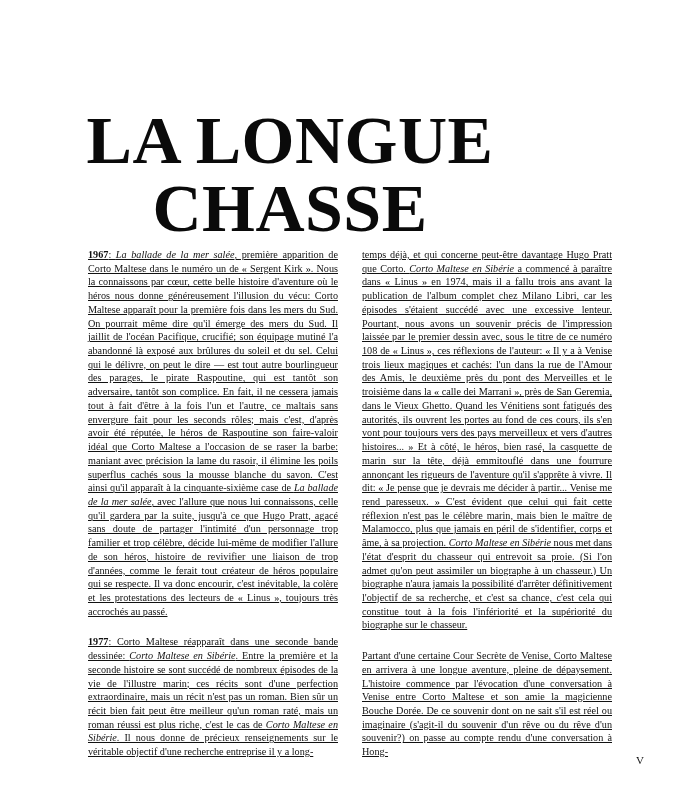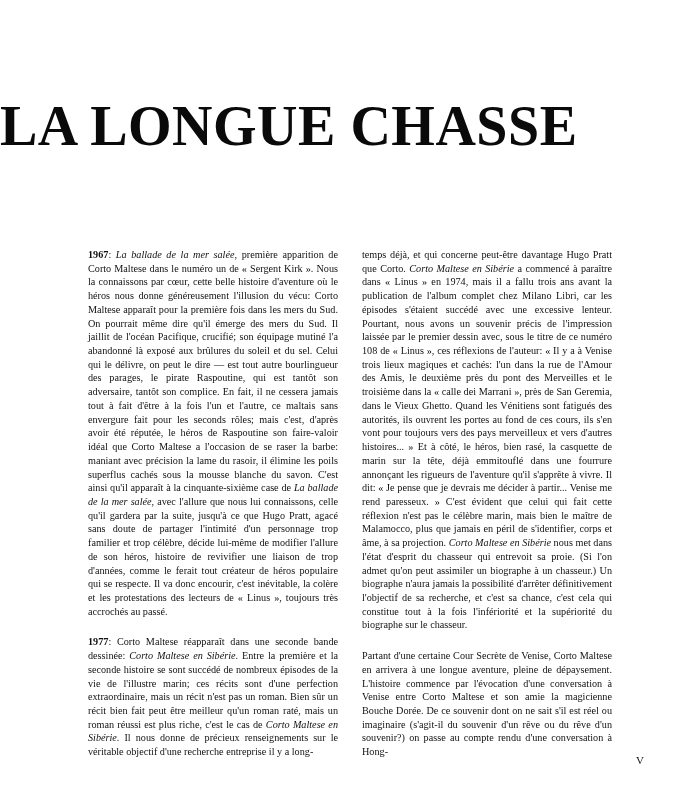--- a/index.html
+++ b/index.html
@@ -14,24 +14,24 @@
     background: #ffffff;
     font-family: "Liberation Serif", serif;
     color: #111111;
     overflow: hidden;
   }
   .title {
     position: absolute;
     top: 60px;
     left: 0;
     width: 580px;
-    text-align: left;
+    text-align: center;
     font-family: "Liberation Serif", serif;
     font-weight: bold;
-    font-size: 56px;
+    font-size: 68px;
     letter-spacing: 0.5px;
     color: #0a0a0a;
     line-height: 1.0;
   }
   .columns {
     position: absolute;
     top: 248px;
     left: 88px;
     width: 524px;
     display: flex;
@@ -42,20 +42,21 @@
     font-size: 10.2px;
     line-height: 1.345;
     text-align: justify;
     text-justify: inter-word;
     hyphens: auto;
     color: #111111;
   }
   .col p {
     margin: 0 0 0 0;
     text-indent: 0;
+    text-decoration: underline;
   }
   .col p + p {
     margin-top: 17px;
   }
   .yr {
     font-weight: bold;
   }
   .it {
     font-style: italic;
   }

